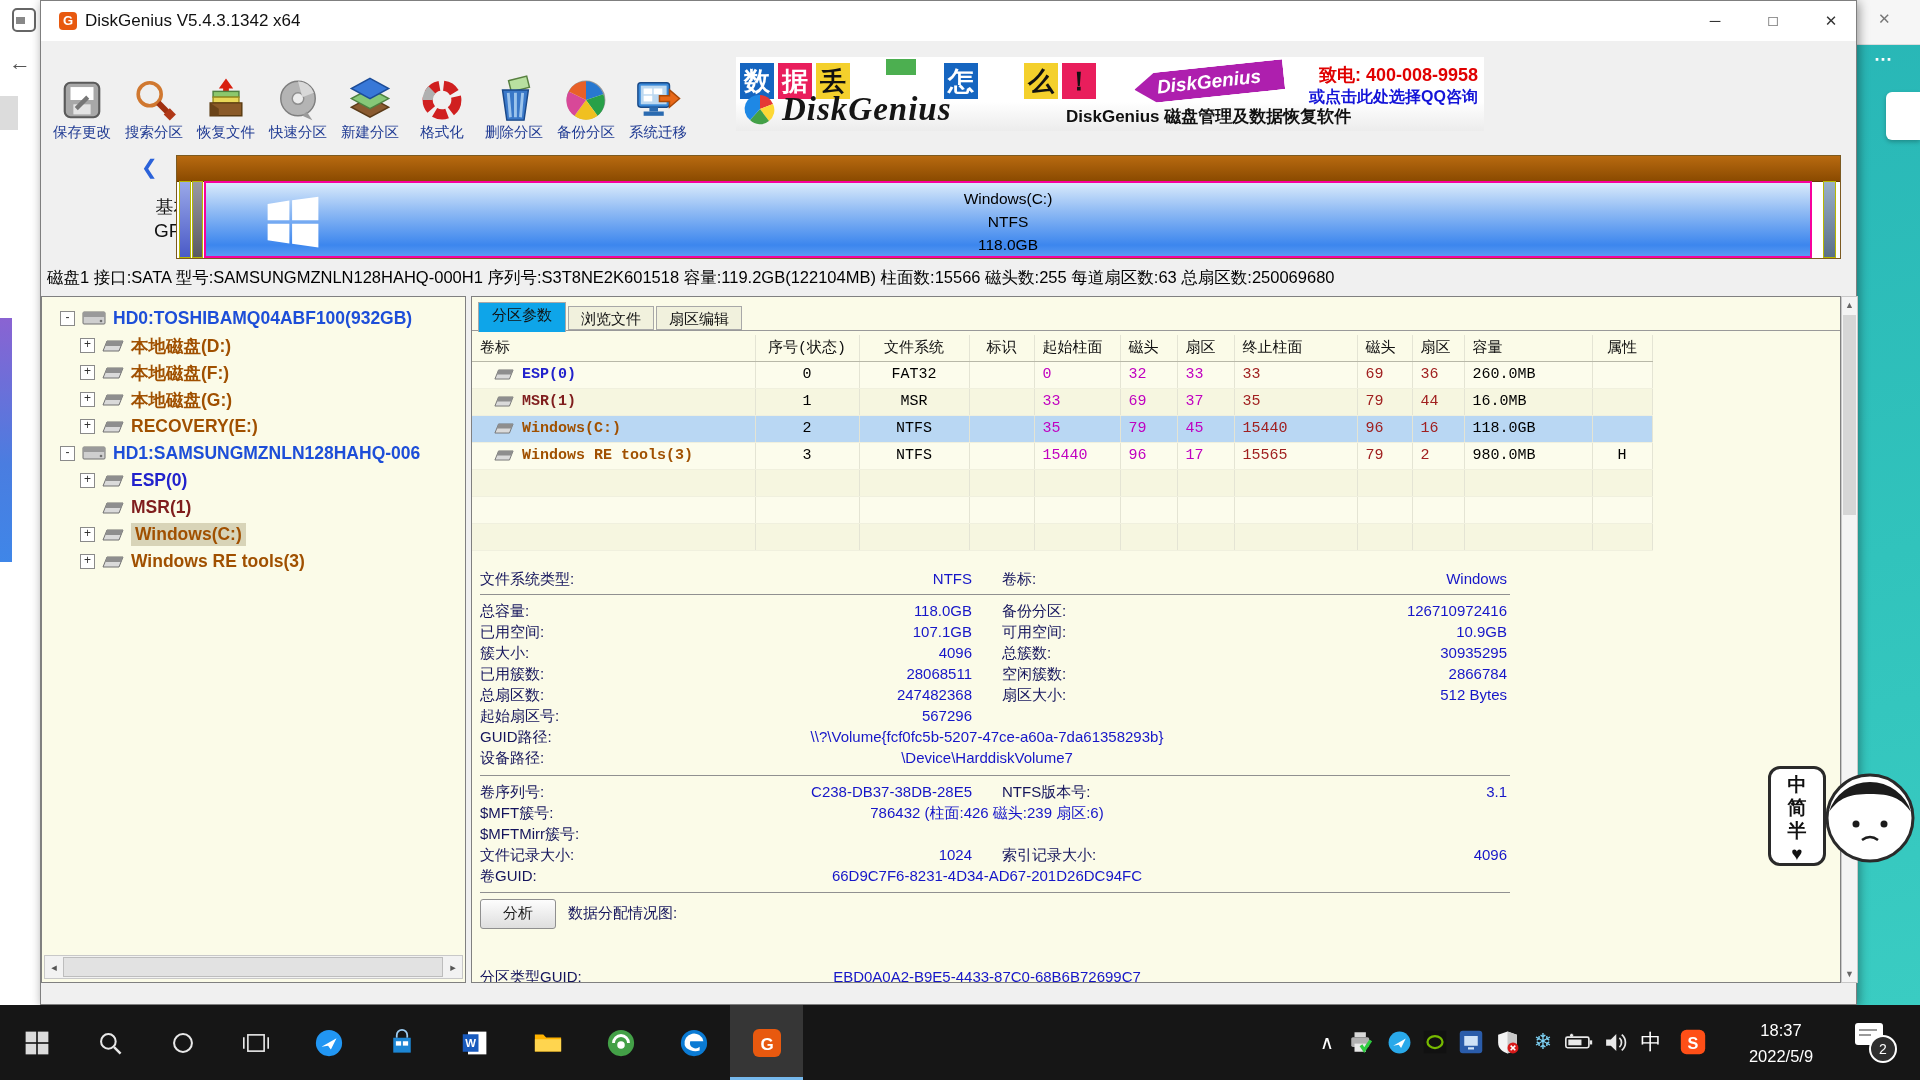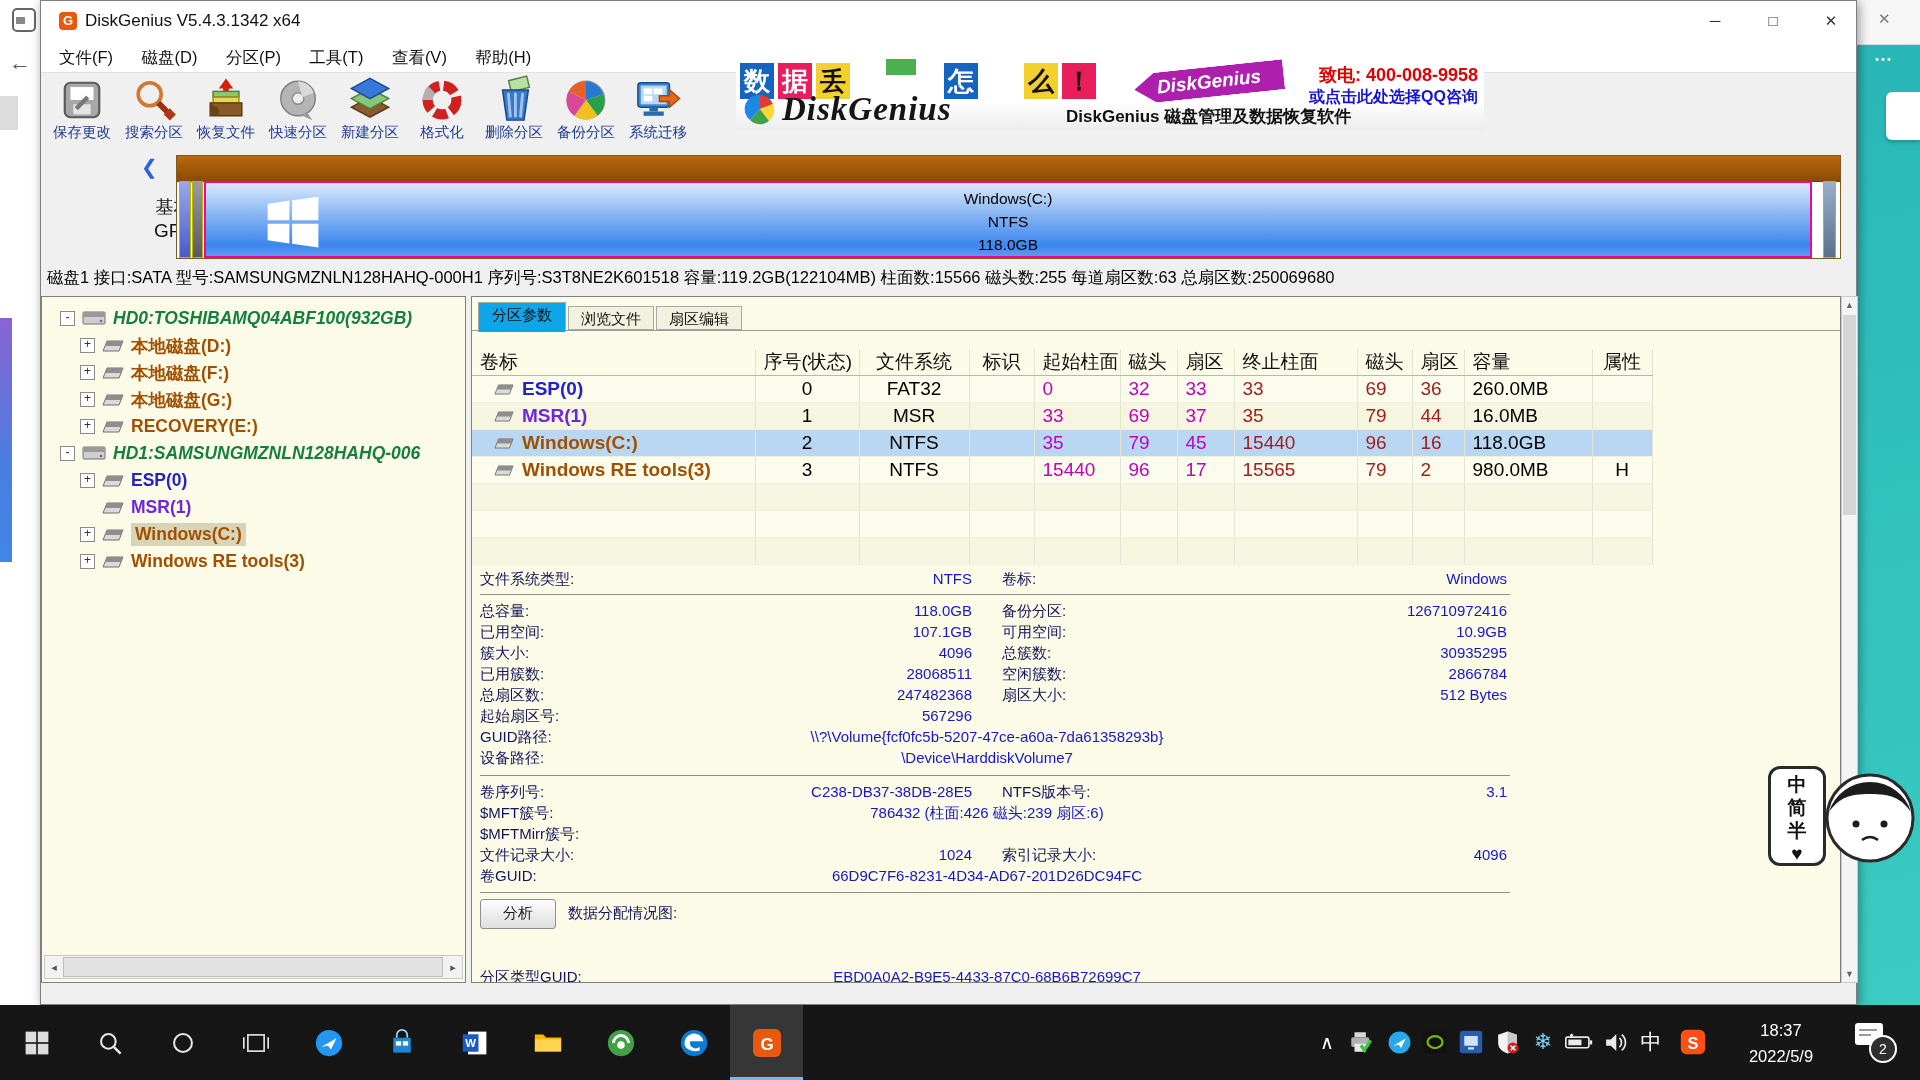--- a/index.html
+++ b/index.html
@@ -59,36 +59,36 @@
   #part-c-text{position:absolute;left:0;top:4px;width:100%;text-align:center;font-size:15.5px;color:#000;line-height:23px;}
   #win-logo-bar{position:absolute;left:58px;top:10px;}
   
   #diskinfo{left:6px;top:266px;font-size:16.5px;color:#000;white-space:nowrap;}
   
   #treepanel{left:0;top:295px;width:425px;height:687px;background:#fbfbe8;border:1px solid #808080;box-sizing:border-box;overflow:hidden;}
   .ti{position:absolute;height:27px;display:flex;align-items:center;cursor:default;white-space:nowrap;}
   .ebox{width:13px;height:13px;border:1px solid #8a8a8a;background:#fff;font-size:12px;line-height:11px;text-align:center;color:#333;margin-right:7px;flex:0 0 13px;}
   .ebox.none{visibility:hidden;}
   .ti .lbl{font-size:17.5px;font-weight:bold;margin-left:7px;}
-  .c-disk{color:#15803d;font-style:italic;} .c-brown{color:#a05000;} .c-blue{color:#2222cc;} .c-grey{color:#6d28d9;}
+  .c-disk{color:#1d4ed8;} .c-brown{color:#a05000;} .c-blue{color:#2222cc;} .c-grey{color:#7f1d1d;}
   .sel-bg{background:#d8d4b8;padding:1px 4px;}
   #tree-hscroll{position:absolute;left:2px;bottom:3px;width:419px;height:24px;background:#f2f2f2;border:1px solid #c8c8c8;box-sizing:border-box;}
   .scrbtn{position:absolute;top:0;width:18px;height:22px;text-align:center;line-height:22px;font-size:11px;color:#555;background:#f2f2f2;}
   #tree-thumb{position:absolute;left:18px;top:1px;width:380px;height:20px;background:#e2e2e2;border:1px solid #bdbdbd;box-sizing:border-box;}
   
   #rightpanel{left:430px;top:295px;width:1370px;height:687px;background:#fbfbe8;border:1px solid #808080;box-sizing:border-box;overflow:hidden;}
   #vscroll{left:1800px;top:295px;width:17px;height:687px;background:#f4f4f4;border:1px solid #c8c8c8;box-sizing:border-box;}
   #vthumb{position:absolute;left:1px;top:18px;width:13px;height:200px;background:#d6d6d6;}
   .vs-arrow{position:absolute;left:0;width:15px;height:16px;font-size:9px;text-align:center;line-height:16px;color:#666;}
   
   #tabline{position:absolute;left:0;top:33px;width:100%;height:1px;background:#999;}
   .tab{position:absolute;top:9px;height:24px;background:#f1f1dd;border:1px solid #a8a8a8;box-sizing:border-box;font-size:15px;text-align:center;line-height:23px;color:#111;}
   .tab.active{top:5px;height:30px;background:#0ea5e9;border-bottom:none;z-index:3;font-weight:normal;text-align:center;}
   
-  #ptable{position:absolute;left:0;top:52px;border-collapse:collapse;table-layout:fixed;width:1180px;font-size:19px;}
+  #ptable{position:absolute;left:0;top:38px;border-collapse:collapse;table-layout:fixed;width:1180px;font-size:15px;font-family:Liberation Mono, monospace;}
   #ptable td{border-right:1px solid #e4e4d4;border-bottom:1px solid #f0f0de;padding:0 8px;height:27px;white-space:nowrap;overflow:hidden;box-sizing:border-box;}
   #ptable tr.hdr td{border-bottom:1px solid #b8b8a8;height:26px;color:#111;}
   tr.r-a{background:#fcfcec;} tr.r-b{background:#f6f6e0;}
   tr.r-sel{background:#b9d7f3;}
   .al{text-align:left;} .ac{text-align:center;} .ar{text-align:left;}
   .num-start{color:#c000c0;} .num-end{color:#a02020;}
   .pname{font-weight:bold;display:flex;align-items:center;}
   .pname svg{margin:0 8px 0 14px;flex:0 0 auto;}
   
   .drow{position:absolute;left:0;width:1100px;height:21px;font-size:15px;white-space:nowrap;}
@@ -144,28 +144,20 @@
   <div class="abs" id="app">
 
     <div class="abs" id="titlebar">
       <div class="abs" id="app-ico">G</div>
       <div class="abs" id="title-text">DiskGenius V5.4.3.1342 x64</div>
       <div class="abs winctl" id="btn-min">─</div>
       <div class="abs winctl" id="btn-max">□</div>
       <div class="abs winctl" id="btn-close">✕</div>
     </div>
 
-    <div class="abs" id="menubar">
-      <span class="mi">文件(F)</span>
-      <span class="mi">磁盘(D)</span>
-      <span class="mi">分区(P)</span>
-      <span class="mi">工具(T)</span>
-      <span class="mi">查看(V)</span>
-      <span class="mi">帮助(H)</span>
-    </div>
 
     <div class="abs" id="toolbar">
       <div class="tbtn" style="left:6px">
         <svg width="46" height="46" viewBox="0 0 32 32">
             <rect x="4" y="4" width="24" height="24" rx="4" fill="#a8a8a8" stroke="#5a5a5a" stroke-width="1.5"></rect>
             <rect x="8" y="7" width="16" height="9" fill="#fff"></rect>
             <rect x="10" y="19" width="12" height="7" fill="#e4e4e4"></rect>
             <path d="M12 22 l8 -8" stroke="#777" stroke-width="3"></path>
           </svg>
         <div class="tlabel">保存更改</div>

